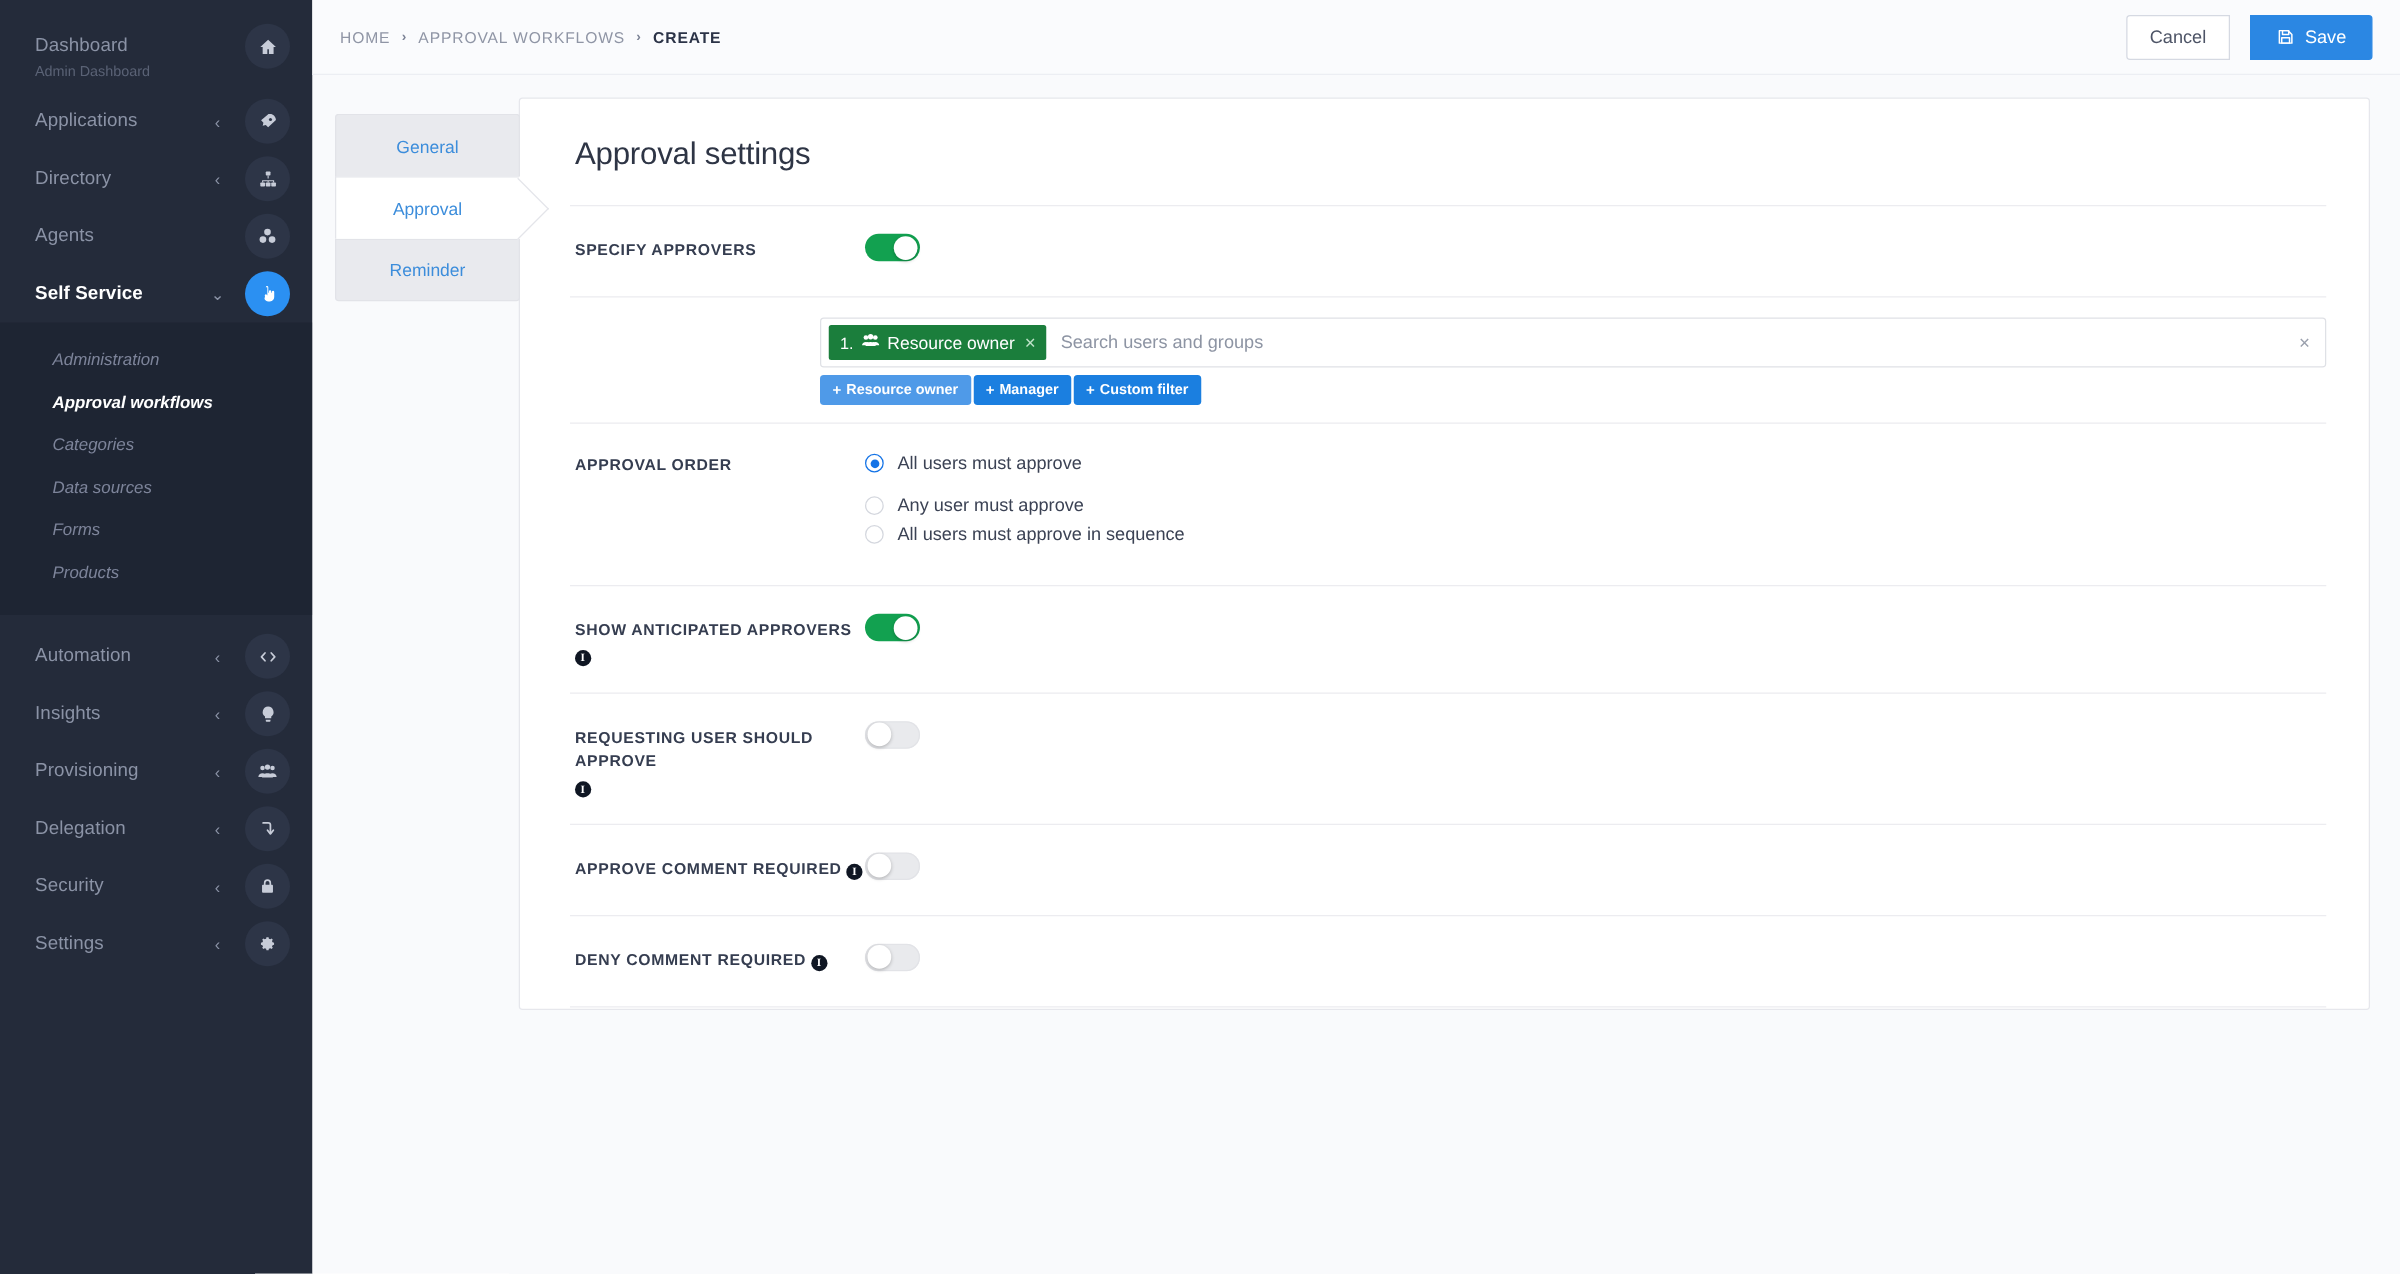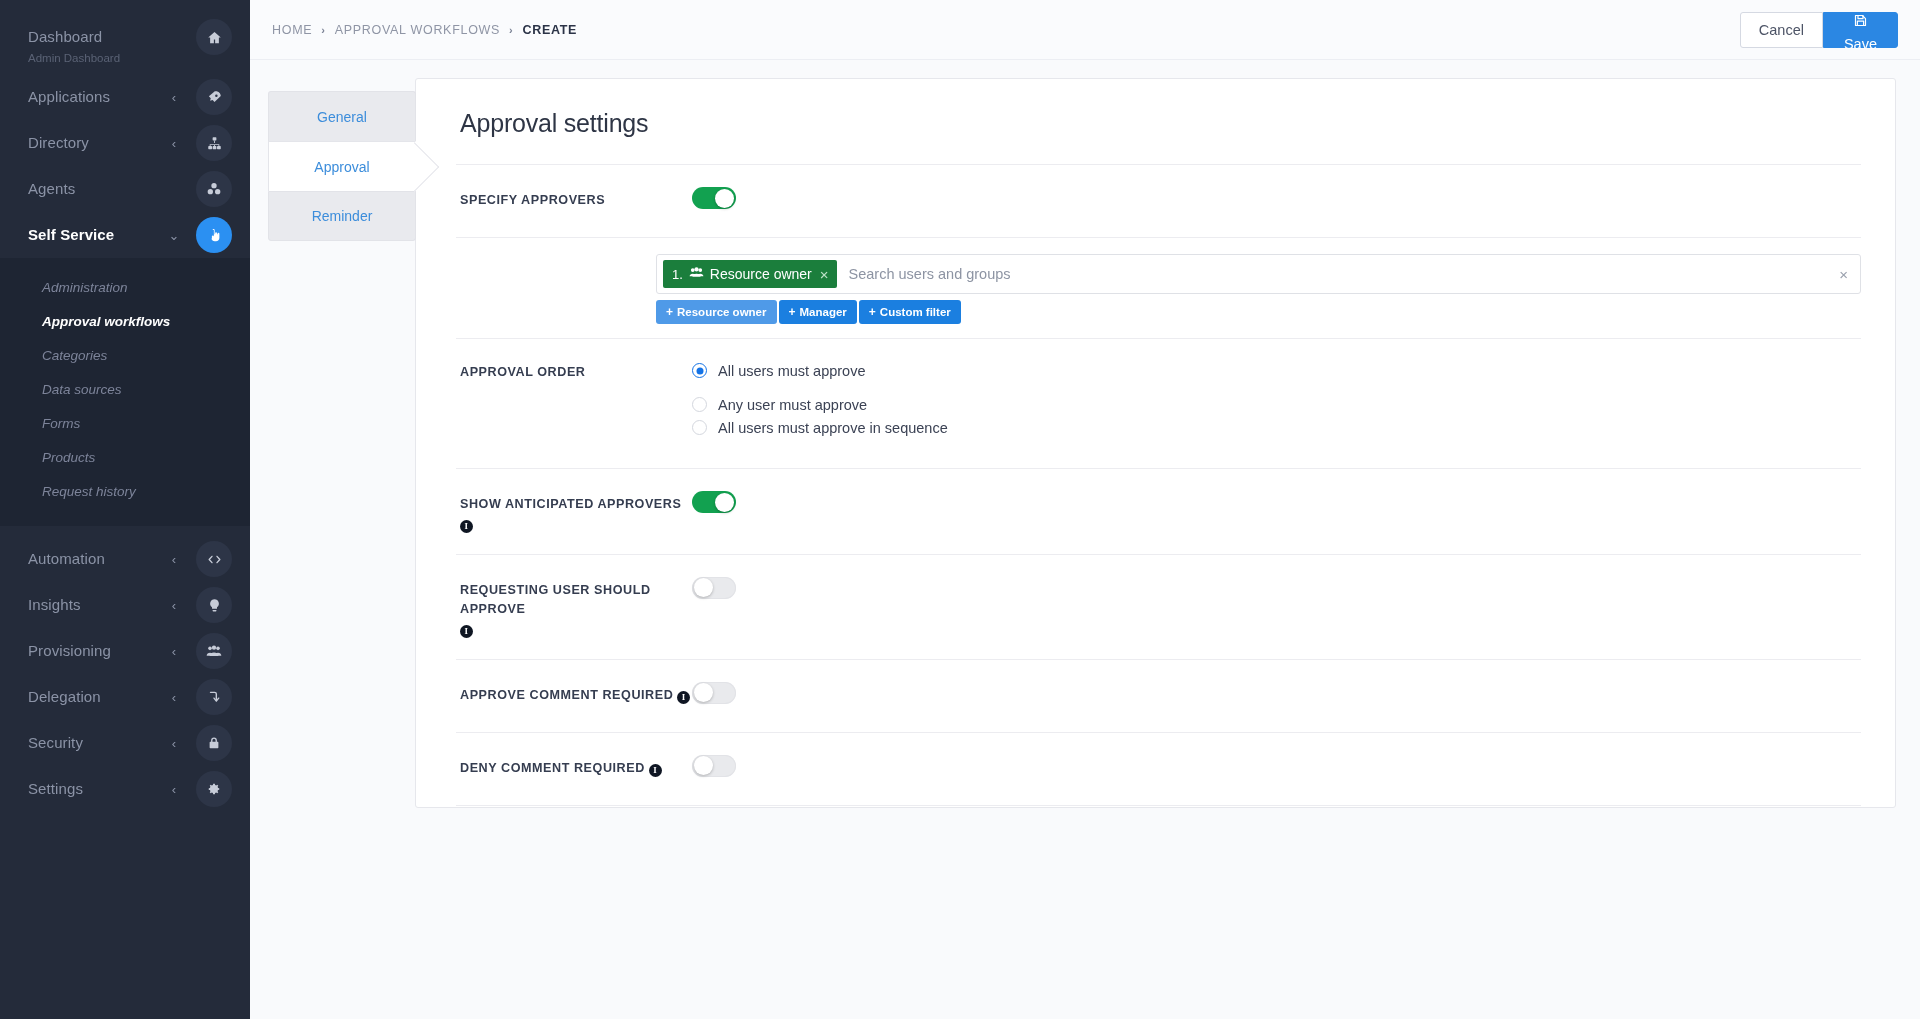--- a/index.html
+++ b/index.html
@@ -113,42 +113,41 @@
   .bc-sep {
     margin: 0 9px;
     color: #7b8295;
     font-weight: bold;
     font-size: 11px;
   }
   .topbar-actions {
     margin-left: auto;
     display: flex;
     align-items: center;
-    gap: 0;
+    gap: 16px;
   }
   .btn {
     height: 36px;
     display: inline-flex;
     align-items: center;
     gap: 8px;
     padding: 0 18px;
     font-size: 14.5px;
     border: 1px solid #d5d9e2;
     background: #ffffff;
     color: #4d5466;
     cursor: pointer;
     border-radius: 3px 0 0 3px;
   }
   .btn-primary {
     background: #2b87e3;
     border: 1px solid #2b87e3;
     color: #ffffff;
     border-radius: 0 3px 3px 0;
     padding: 0 20px;
-    flex-direction: column;
   }
   .btn-primary svg { display:block; }
 
   
   .content {
     flex: 1;
     display: flex;
     padding: 18px 24px 0 18px;
     overflow: hidden;
   }
@@ -447,23 +446,20 @@
           <span>Categories</span>
         </div>
       <div class="submenu-item">
           <span>Data sources</span>
         </div>
       <div class="submenu-item">
           <span>Forms</span>
         </div>
       <div class="submenu-item">
           <span>Products</span>
-        </div>
-      <div class="submenu-item">
-          <span>Request history</span>
         </div>
     </div>
 
     <div style="height:10px"></div>
 
     <div class="nav-item">
       <span class="nav-label">Automation</span>
       <span class="nav-caret">‹</span>
       <span class="nav-icon">
         <svg width="15" height="15" viewBox="0 0 24 24" fill="none" stroke="currentColor" stroke-width="2.2" stroke-linecap="round" stroke-linejoin="round">

